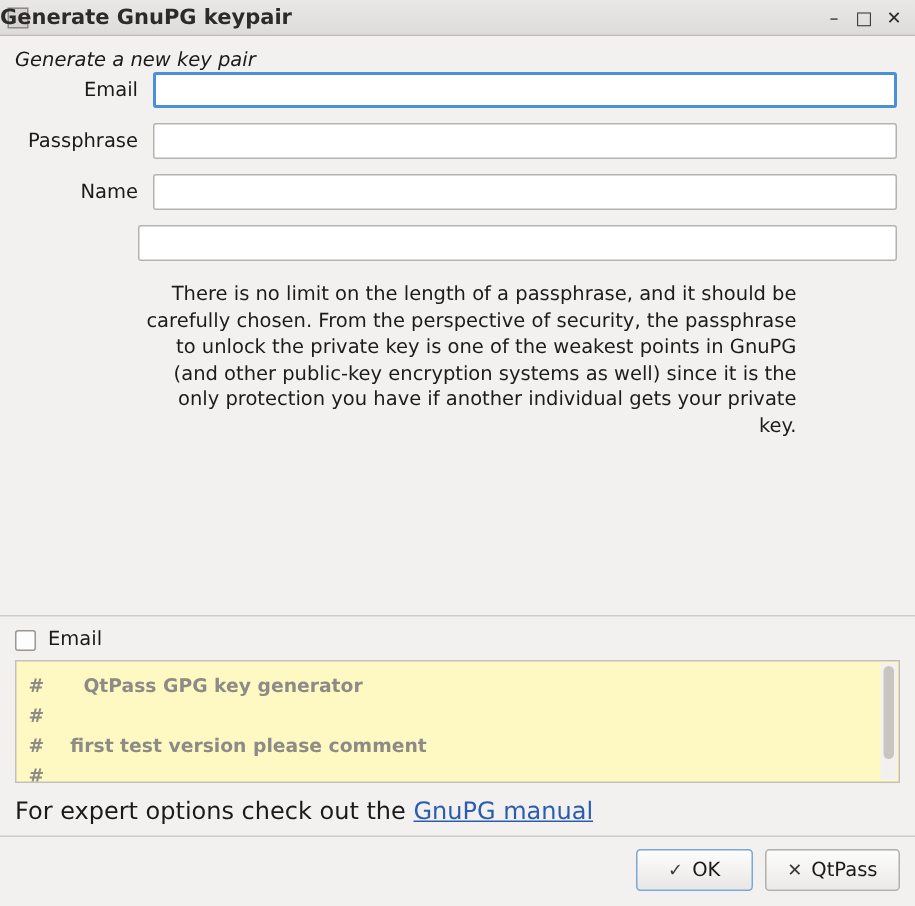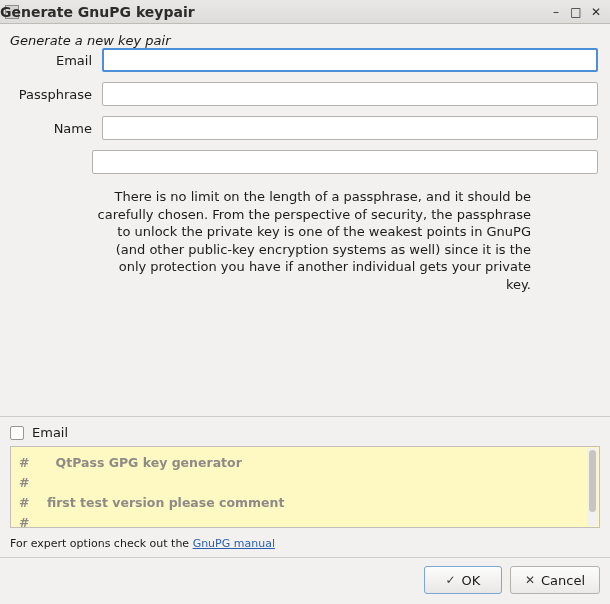--- a/index.html
+++ b/index.html
@@ -186,21 +186,21 @@
     top: 2px;
     left: 2px;
     width: 7px;
     height: 62px;
     background: #c8c5c1;
     border-radius: 4px;
   }
   
   .footnote {
     padding: 9px 10px 7px 10px;
-    font-size: 11px;
+    font-size: 16px;
   }
   .footnote a {
     color: #2a5db0;
     text-decoration: underline;
   }
   
   .buttonbar {
     border-top: 1px solid #cfcdc9;
     background: #f2f1f0;
     padding: 8px 10px 10px 10px;
@@ -307,17 +307,17 @@
 
   </div>
 
   <div class="buttonbar">
     <div class="btn default">
       <span class="gl">✓</span>
       <span>OK</span>
     </div>
     <div class="btn">
       <span class="gl">✕</span>
-      <span>Cancel</span>
+      <span>QtPass</span>
     </div>
   </div>
 
 </div>
 
 </body></html>

